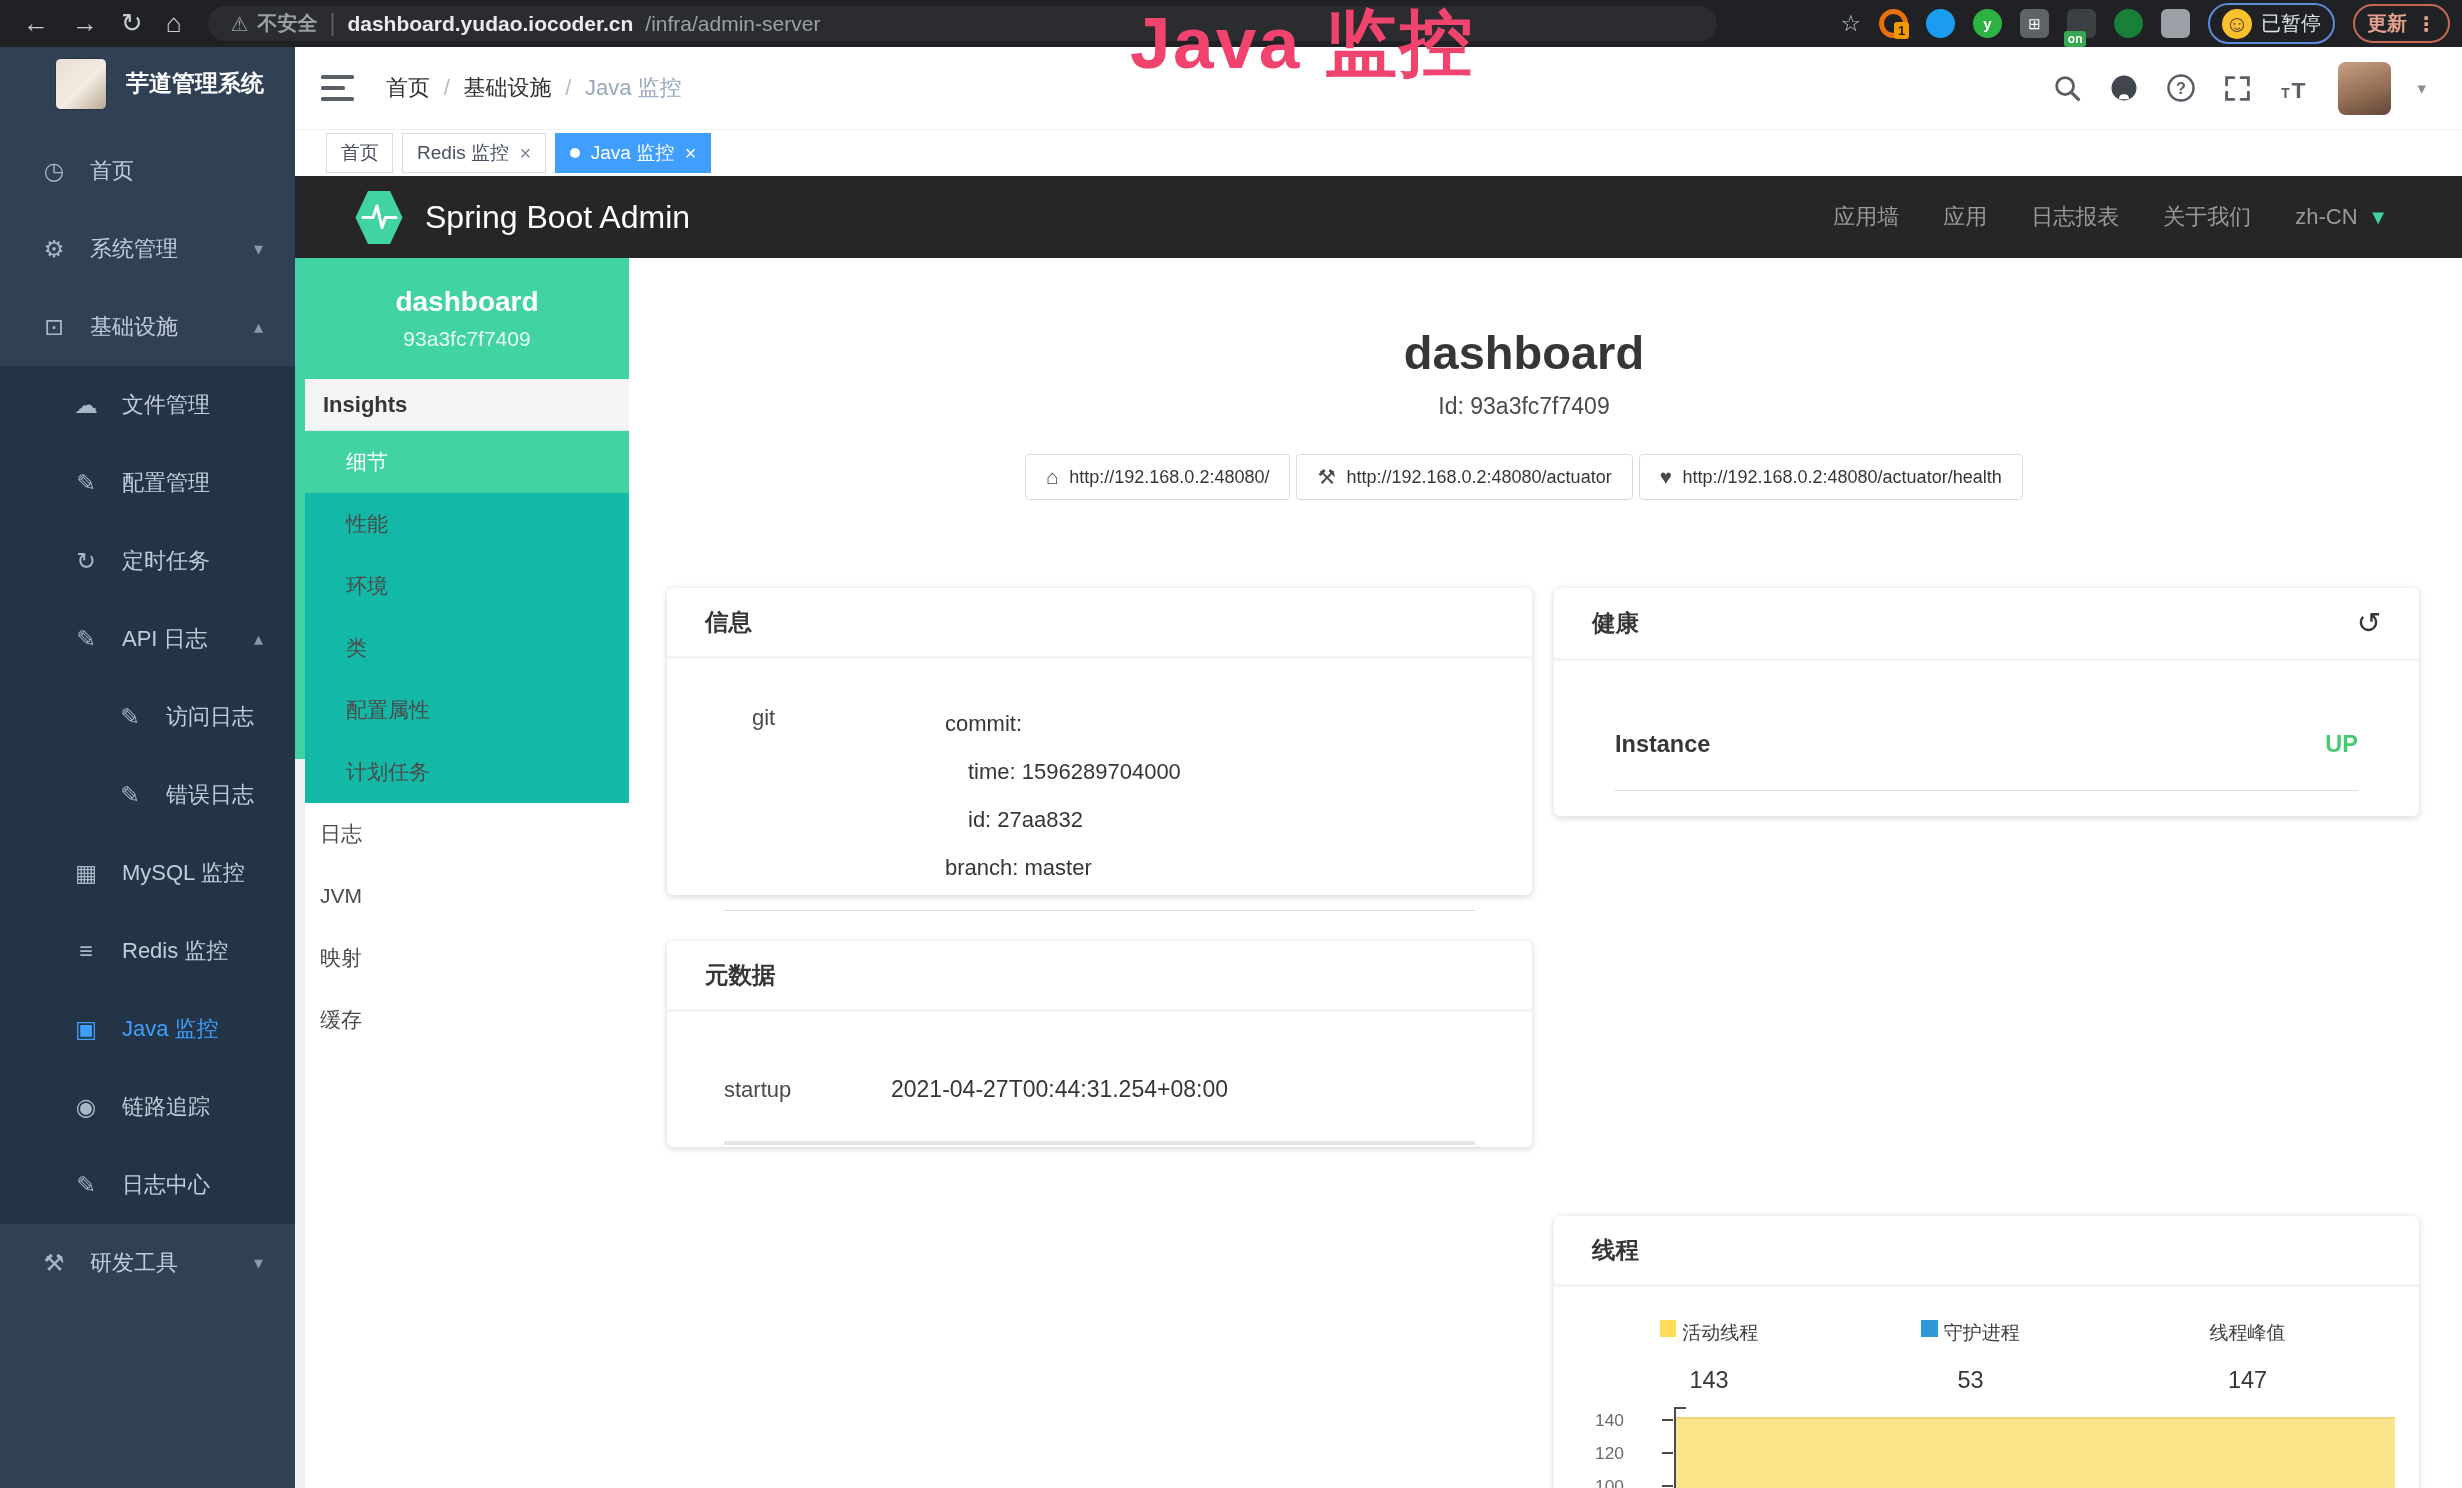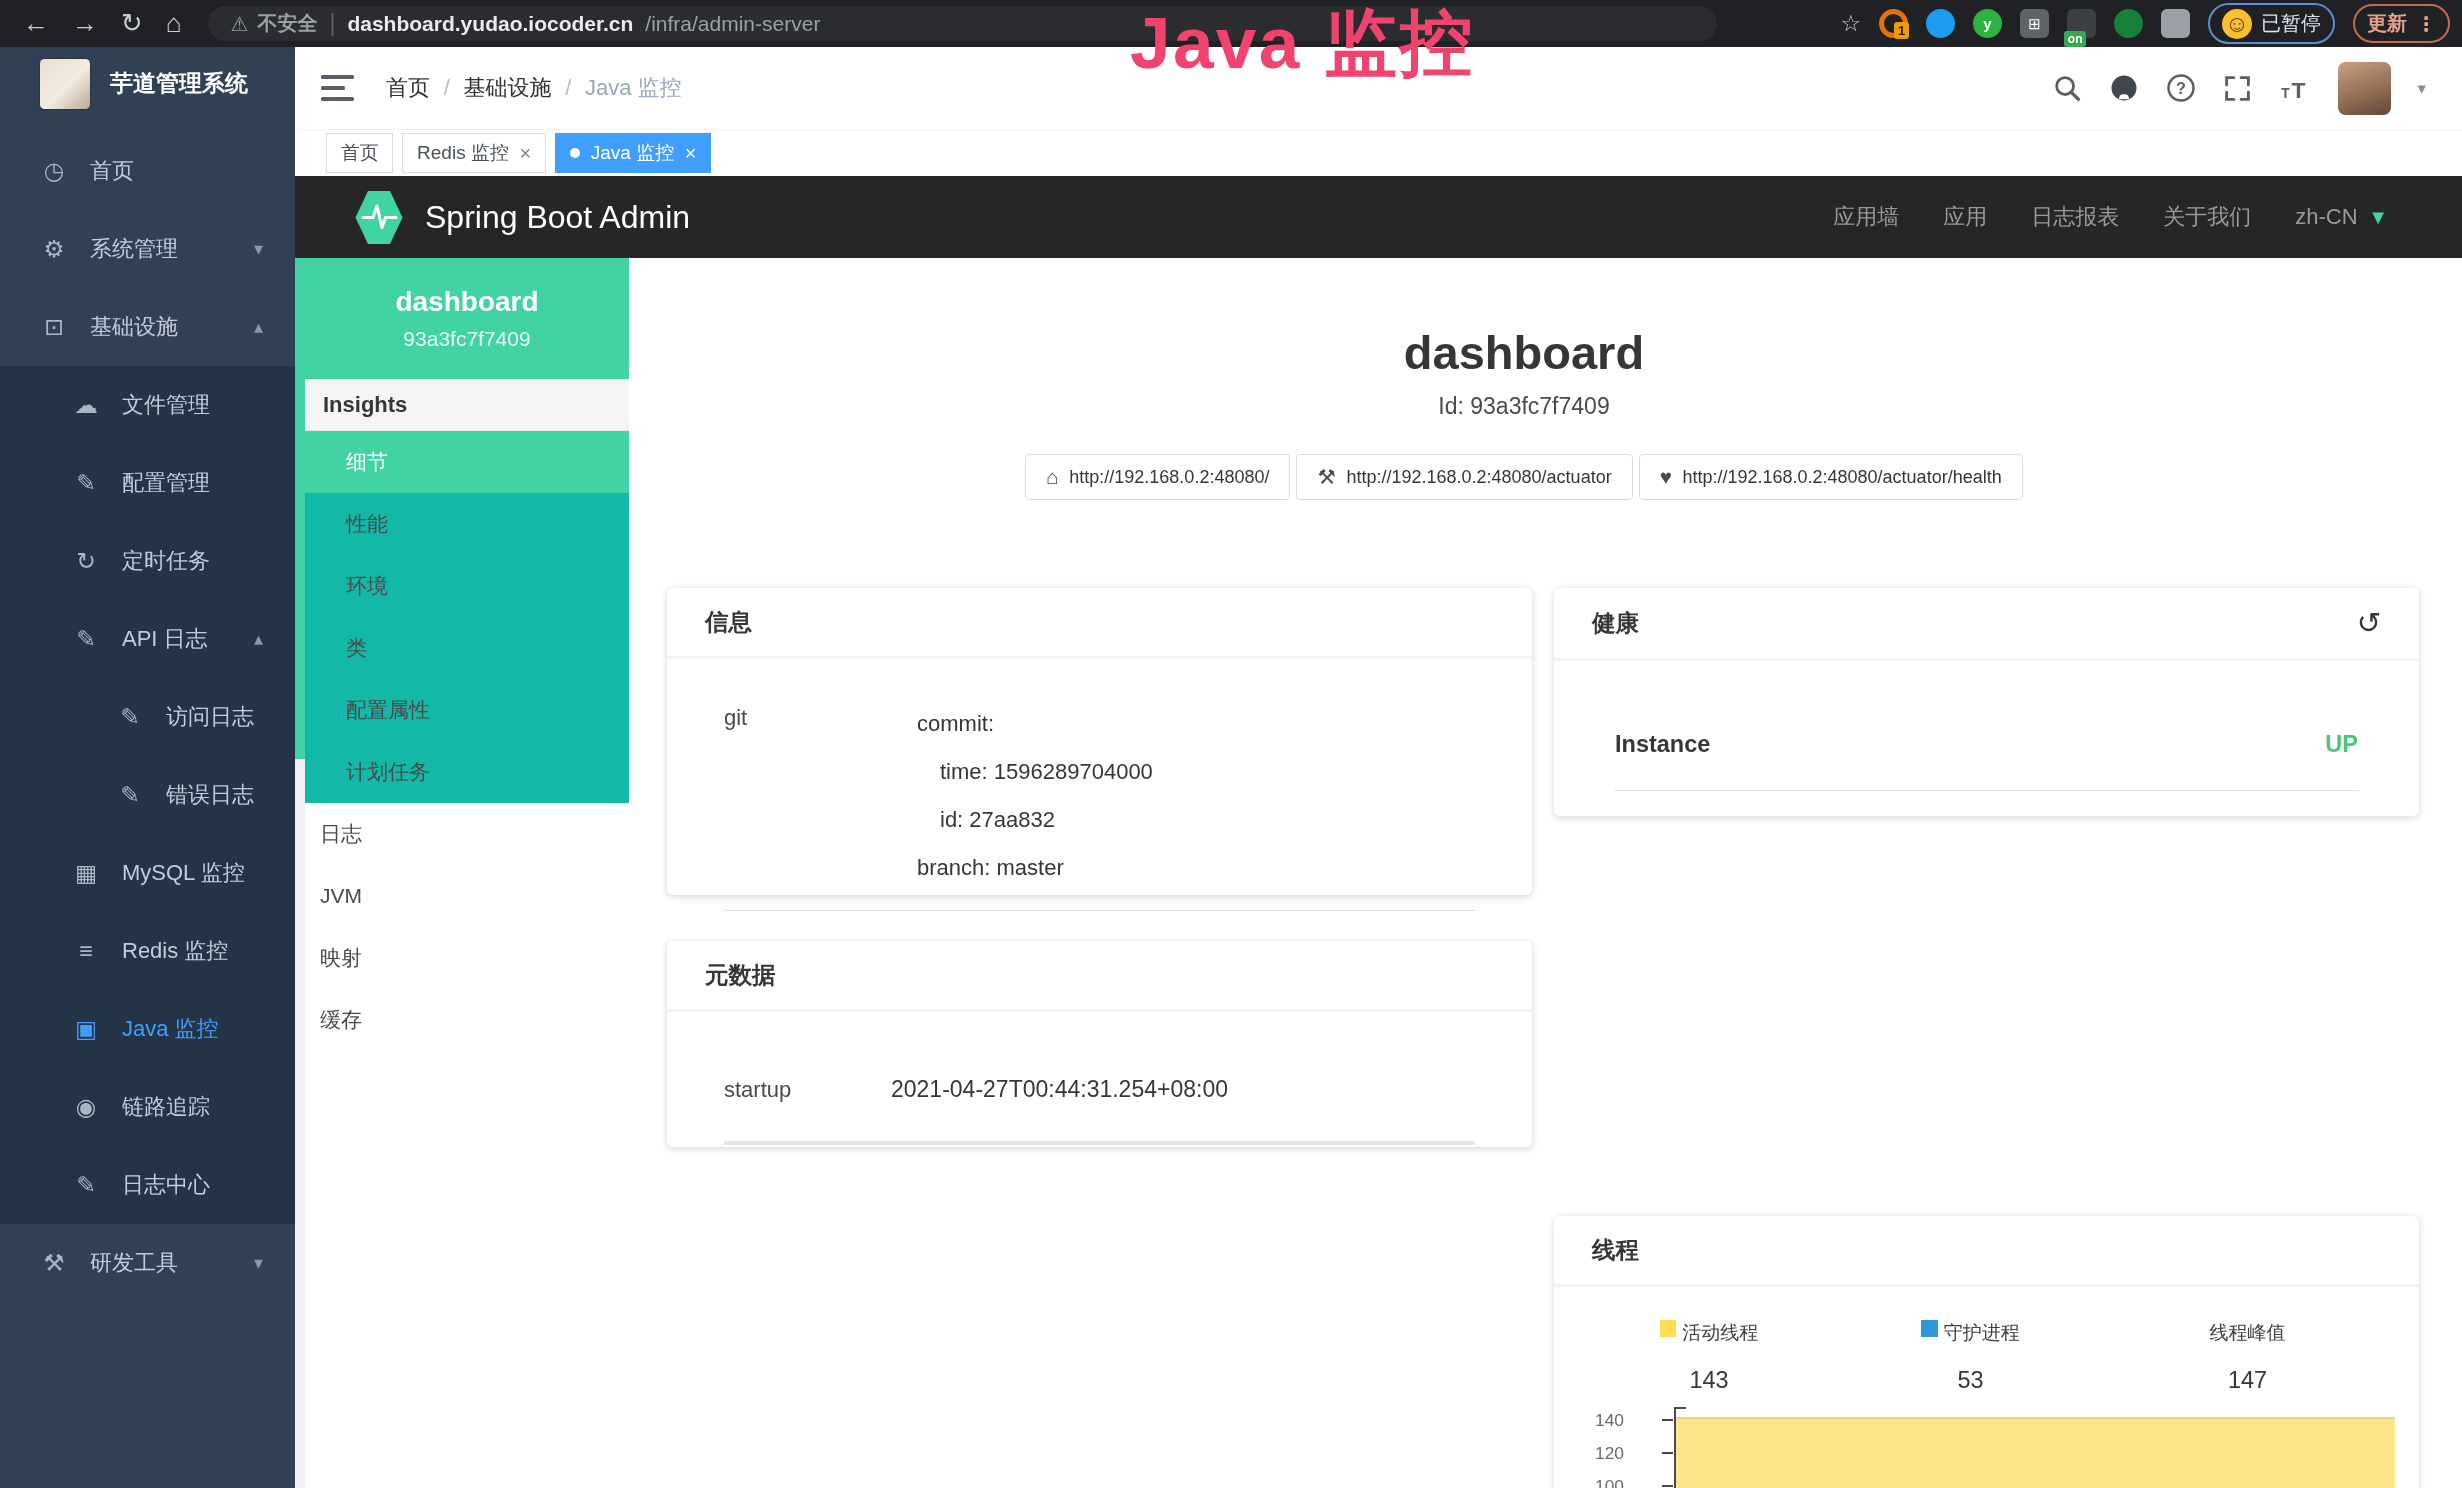--- a/index.html
+++ b/index.html
@@ -29,21 +29,21 @@
   .pill{display:flex;align-items:center;gap:9px;border-radius:23px;padding:3.8px 12px;font-size:20px}
   .pill.paused{border:2.3px solid #5f8bd9;color:#dfe3e7}
   .pill.update{border:2.3px solid #c46a52;color:#e5a28f;font-weight:700}
   .face{width:30px;height:30px;border-radius:50%;background:#fbc02d;color:#5d4037;font-size:24px;display:flex;align-items:center;justify-content:center}
 
   
   #annotation{position:absolute;left:1130px;top:-4.6px;font-size:73px;font-weight:700;color:#f0436e;z-index:99;letter-spacing:2.3px}
 
   
   #sidebar{position:absolute;left:0;top:47px;width:295px;bottom:0;background:#304156;color:#c3cdd9}
-  #logo{height:73px;display:flex;align-items:center;padding-left:40px;gap:20px}
+  #logo{height:73px;display:flex;align-items:center;padding-left:56px;gap:20px}
   .limg{width:50px;height:50px;border-radius:4.6px;background:linear-gradient(135deg,#e8ddd2,#f3ece2 55%,#b9a793);box-shadow:0 0 0 0.8px rgba(0,0,0,.25)}
   .ltxt{font-size:23px;font-weight:700;color:#fff}
   #menu{padding-top:12px}
   .m-item{display:flex;align-items:center;height:78px;font-size:22px;color:#c3cdd9;position:relative;cursor:pointer}
   .m-item .mi{width:32px;margin-right:20px;font-size:23.5px;text-align:center;color:#a9b6c4}
   .lv1{padding-left:38px}
   .lv2{padding-left:70px}
   .lv3{padding-left:114px}
   .chev{position:absolute;right:32px;font-size:18px;color:#8b98a8}
   .submenu{background:#243447}
@@ -98,21 +98,21 @@
   #ititle{position:absolute;left:0;right:43px;top:67px;text-align:center;font-size:47px;font-weight:700;color:#363636}
   #isub{position:absolute;left:0;right:43px;top:135px;text-align:center;font-size:23px;color:#4a4a4a}
   #ilinks{position:absolute;left:0;right:43px;top:196px;display:flex;justify-content:center;gap:6px}
   .lbtn{display:inline-flex;align-items:center;gap:10.6px;height:44px;padding:0 20px;border:0.8px solid #dbdbdb;border-radius:3.8px;font-size:18px;color:#363636;background:#fff;cursor:pointer}
   .li{font-size:20.5px;color:#4a4a4a}
 
   .card{position:absolute;width:865px;background:#fff;border-radius:6px;box-shadow:0 1.5px 7.6px rgba(10,10,10,.16)}
   .chead{display:flex;align-items:center;justify-content:space-between;padding:18px 38px;font-size:23.5px;font-weight:700;color:#363636;border-bottom:3.8px solid #f3f3f3}
   .hist{font-weight:400;font-size:29px;color:#363636;cursor:pointer}
 
-  .ibody{padding:41px 57px 0;display:flex}
+  .ibody{padding:41px 85px 0;display:flex}
   .ikey{width:193px;font-size:22px;color:#4a4a4a;padding-top:4.6px}
   .ival{font-size:22px;color:#363636;line-height:48px}
   .ind{padding-left:23px}
   .idiv{margin:18px 57px 0;border-top:1.5px solid #dbdbdb}
 
   .hbody{padding:70px 61px 0;display:flex;justify-content:space-between;font-size:23.5px}
   .hkey{font-weight:700;color:#363636}
   .hval{font-weight:700;color:#47c872}
   .hdiv{margin:32px 61px 0;border-top:1.5px solid #dbdbdb}
 

